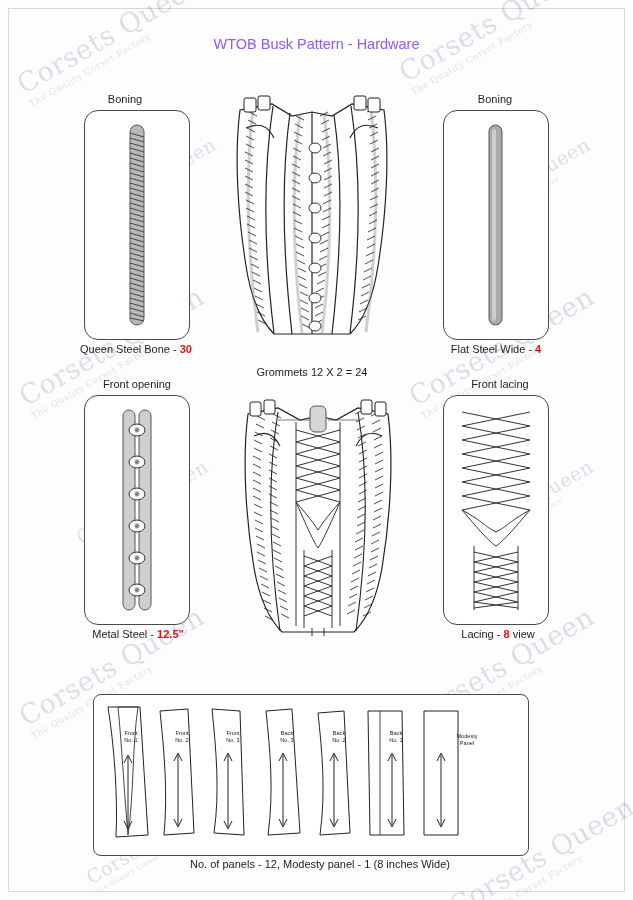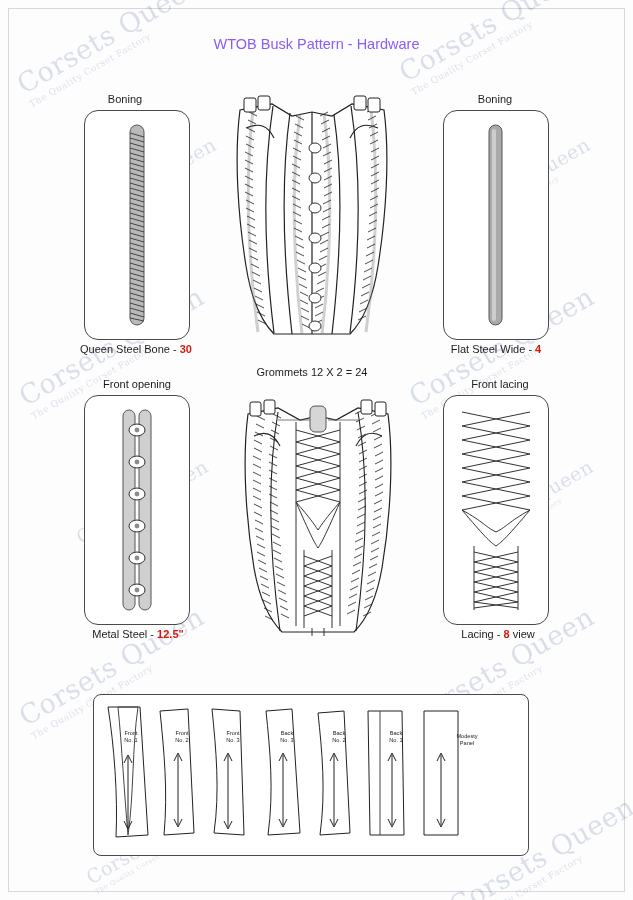--- a/index.html
+++ b/index.html
@@ -416,13 +416,14 @@
   </div>
   <div class="caption small" style="left:381px; top:730px; width:30px; font-size:5.6px; line-height:7px;">
     <span>Back</span><br>
     <span>No. 1</span>
   </div>
   <div class="caption small" style="left:447px; top:733px; width:40px; font-size:5.6px; line-height:7px;">
     <span>Modesty</span><br>
     <span>Panel</span>
   </div>
 
+  <div class="caption" style="left:150px; top:858px; width:340px;">No. of panels - 12, Modesty panel - 1 (8 inches Wide)</div>
 </div>
 
 </body></html>

